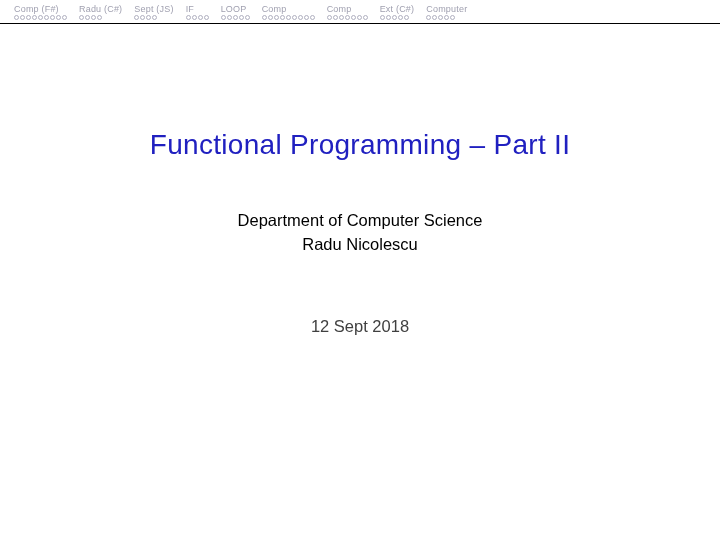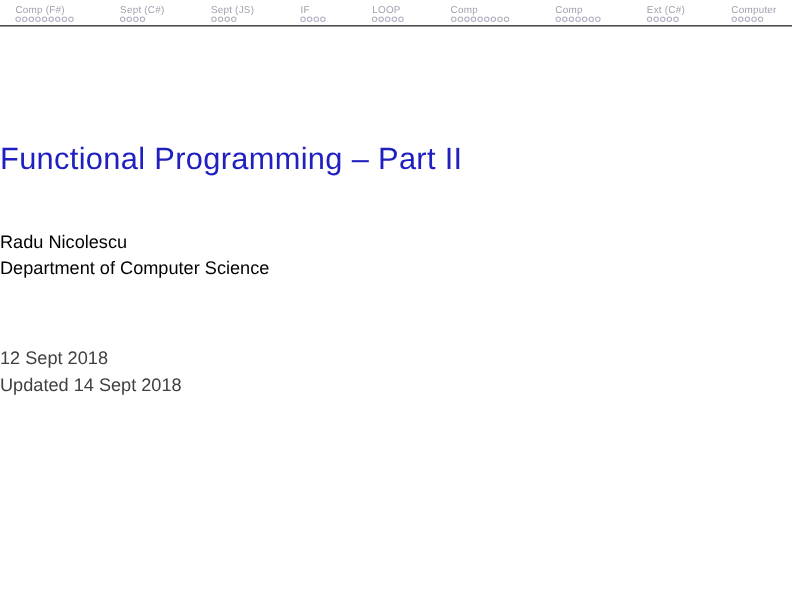--- a/index.html
+++ b/index.html
@@ -14,21 +14,20 @@
       font-family: "Segoe UI", "Helvetica Neue", Arial, sans-serif;
       position: relative;
       overflow: hidden;
     }
     .nav-bar {
       display: flex;
       width: 100%;
       background: white;
       padding: 4px 8px 3px 8px;
       border-bottom: 1px solid #000;
-      justify-content: space-between;
     }
     .nav-section {
       display: flex;
       flex-direction: column;
       align-items: flex-start;
       padding: 0 6px;
     }
     .nav-label {
       font-size: 9px;
       color: #a0a0b0;
@@ -42,21 +41,21 @@
     }
     .dot {
       width: 5px;
       height: 5px;
       border-radius: 50%;
       border: 0.8px solid #b0b0c0;
       background: transparent;
     }
     .content {
       padding-top: 105px;
-      text-align: left;
+      text-align: center;
     }
     .title {
       font-size: 28px;
       color: #2020c0;
       font-weight: 400;
       margin-bottom: 48px;
       letter-spacing: 0.3px;
     }
     .author-block {
       font-size: 16.5px;
@@ -82,21 +81,21 @@
         <span class="dot"></span>
         <span class="dot"></span>
         <span class="dot"></span>
         <span class="dot"></span>
         <span class="dot"></span>
         <span class="dot"></span>
         <span class="dot"></span>
       </div>
     </div>
     <div class="nav-section">
-      <div class="nav-label">Sept (C#)</div>
+      <div class="nav-label">Radu (C#)</div>
       <div class="nav-dots">
         <span class="dot"></span>
         <span class="dot"></span>
         <span class="dot"></span>
         <span class="dot"></span>
       </div>
     </div>
     <div class="nav-section">
       <div class="nav-label">Sept (JS)</div>
       <div class="nav-dots">
@@ -169,20 +168,19 @@
         <span class="dot"></span>
         <span class="dot"></span>
         <span class="dot"></span>
       </div>
     </div>
   </div>
 
 <div class="content">
   <h1 class="title">Functional Programming – Part II</h1>
   <div class="author-block">
+    <div>Department of Computer Science</div>
     <div>Radu Nicolescu</div>
-    <div>Department of Computer Science</div>
   </div>
   <div class="date-block">
     <div>12 Sept 2018</div>
-    <div>Updated 14 Sept 2018</div>
   </div>
 </div>
 
 </body></html>

